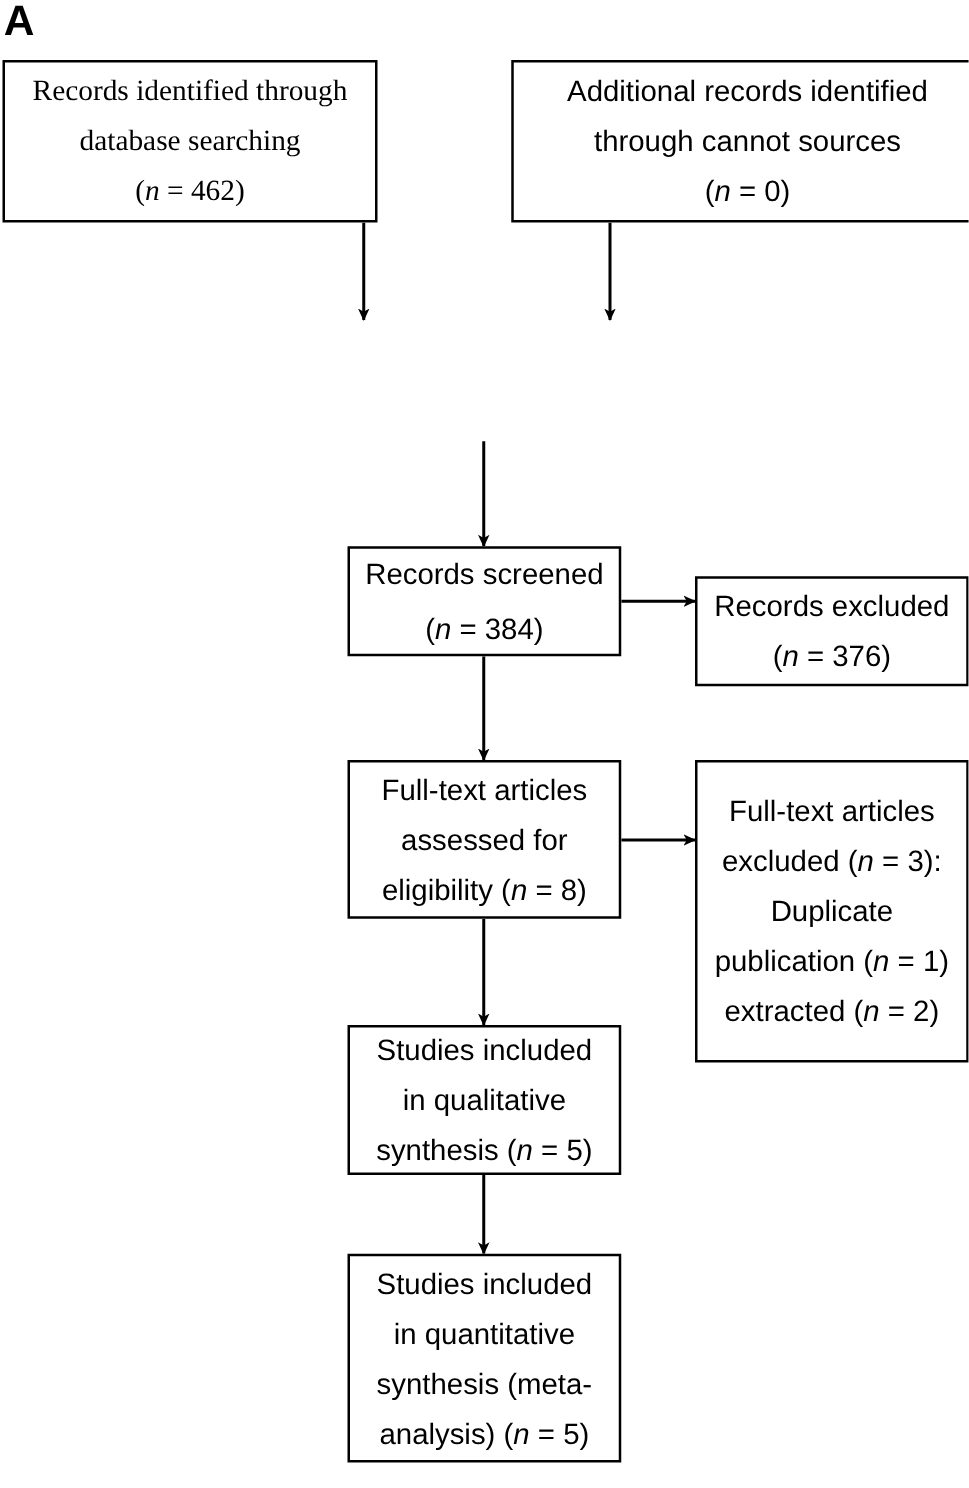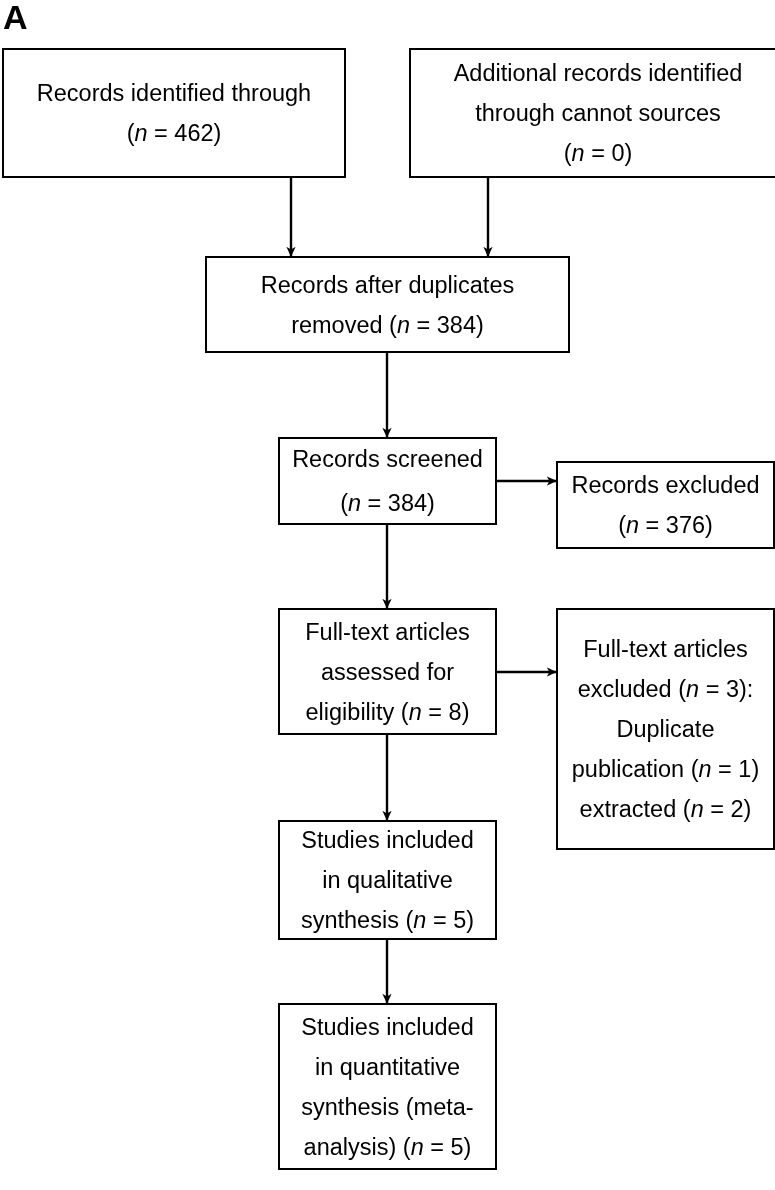--- a/index.html
+++ b/index.html
@@ -72,35 +72,32 @@
       <line x1="488" y1="178" x2="488" y2="256"></line>
       <line x1="387" y1="353" x2="387" y2="437"></line>
       <line x1="497" y1="481" x2="556" y2="481"></line>
       <line x1="387" y1="525" x2="387" y2="608"></line>
       <line x1="497" y1="672" x2="556" y2="672"></line>
       <line x1="387" y1="735" x2="387" y2="820"></line>
       <line x1="387" y1="940" x2="387" y2="1003"></line>
     </g>
   </svg>
 
-  <div class="node" style="left:2px; top:48px; width:344px; height:130px;">
+  <div class="node" style="left:2px; top:48px; width:300px; height:130px;font-family:Liberation Serif, serif;">
     <span class="ln">Records identified through</span>
+    <span class="ln">database searching</span>
     <span class="ln">(<em>n</em> = 462)</span>
   </div>
 
   <div class="node" style="left:409px; top:48px; width:378px; height:130px;">
     <span class="ln">Additional records identified</span>
     <span class="ln">through cannot sources</span>
     <span class="ln">(<em>n</em> = 0)</span>
   </div>
 
-  <div class="node" style="left:205px; top:256px; width:365px; height:97px;">
-    <span class="ln">Records after duplicates</span>
-    <span class="ln">removed (<em>n</em> = 384)</span>
-  </div>
 
   <div class="node" style="left:278px; top:437px; width:219px; height:88px;justify-content:space-between;">
     <span class="ln">Records screened</span>
     <span class="ln">(<em>n</em> = 384)</span>
   </div>
 
   <div class="node" style="left:556px; top:437px; width:219px; height:88px;margin-top:24px;">
     <span class="ln">Records excluded</span>
     <span class="ln">(<em>n</em> = 376)</span>
   </div>

